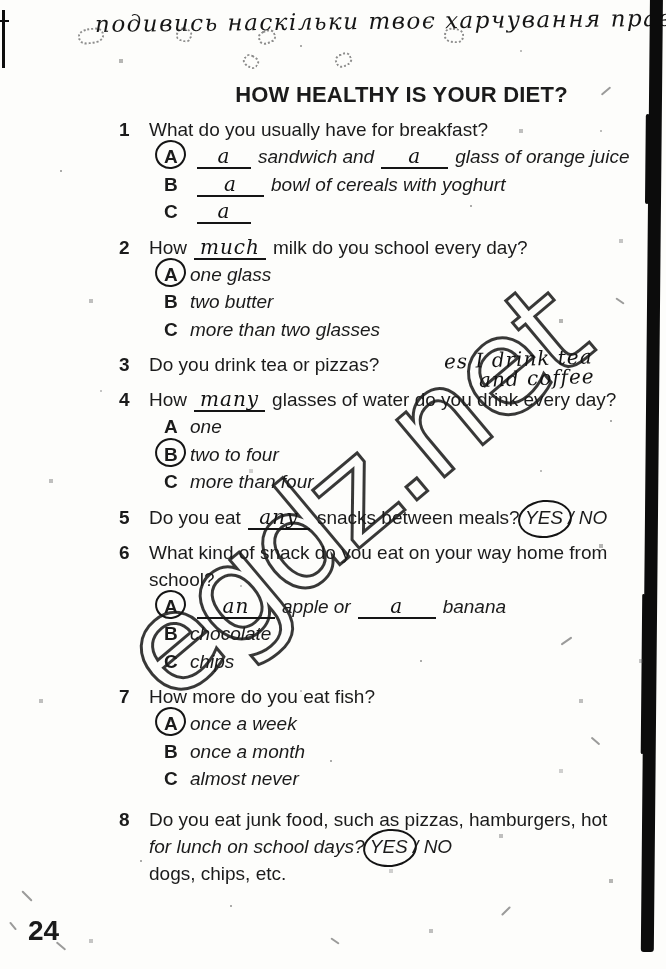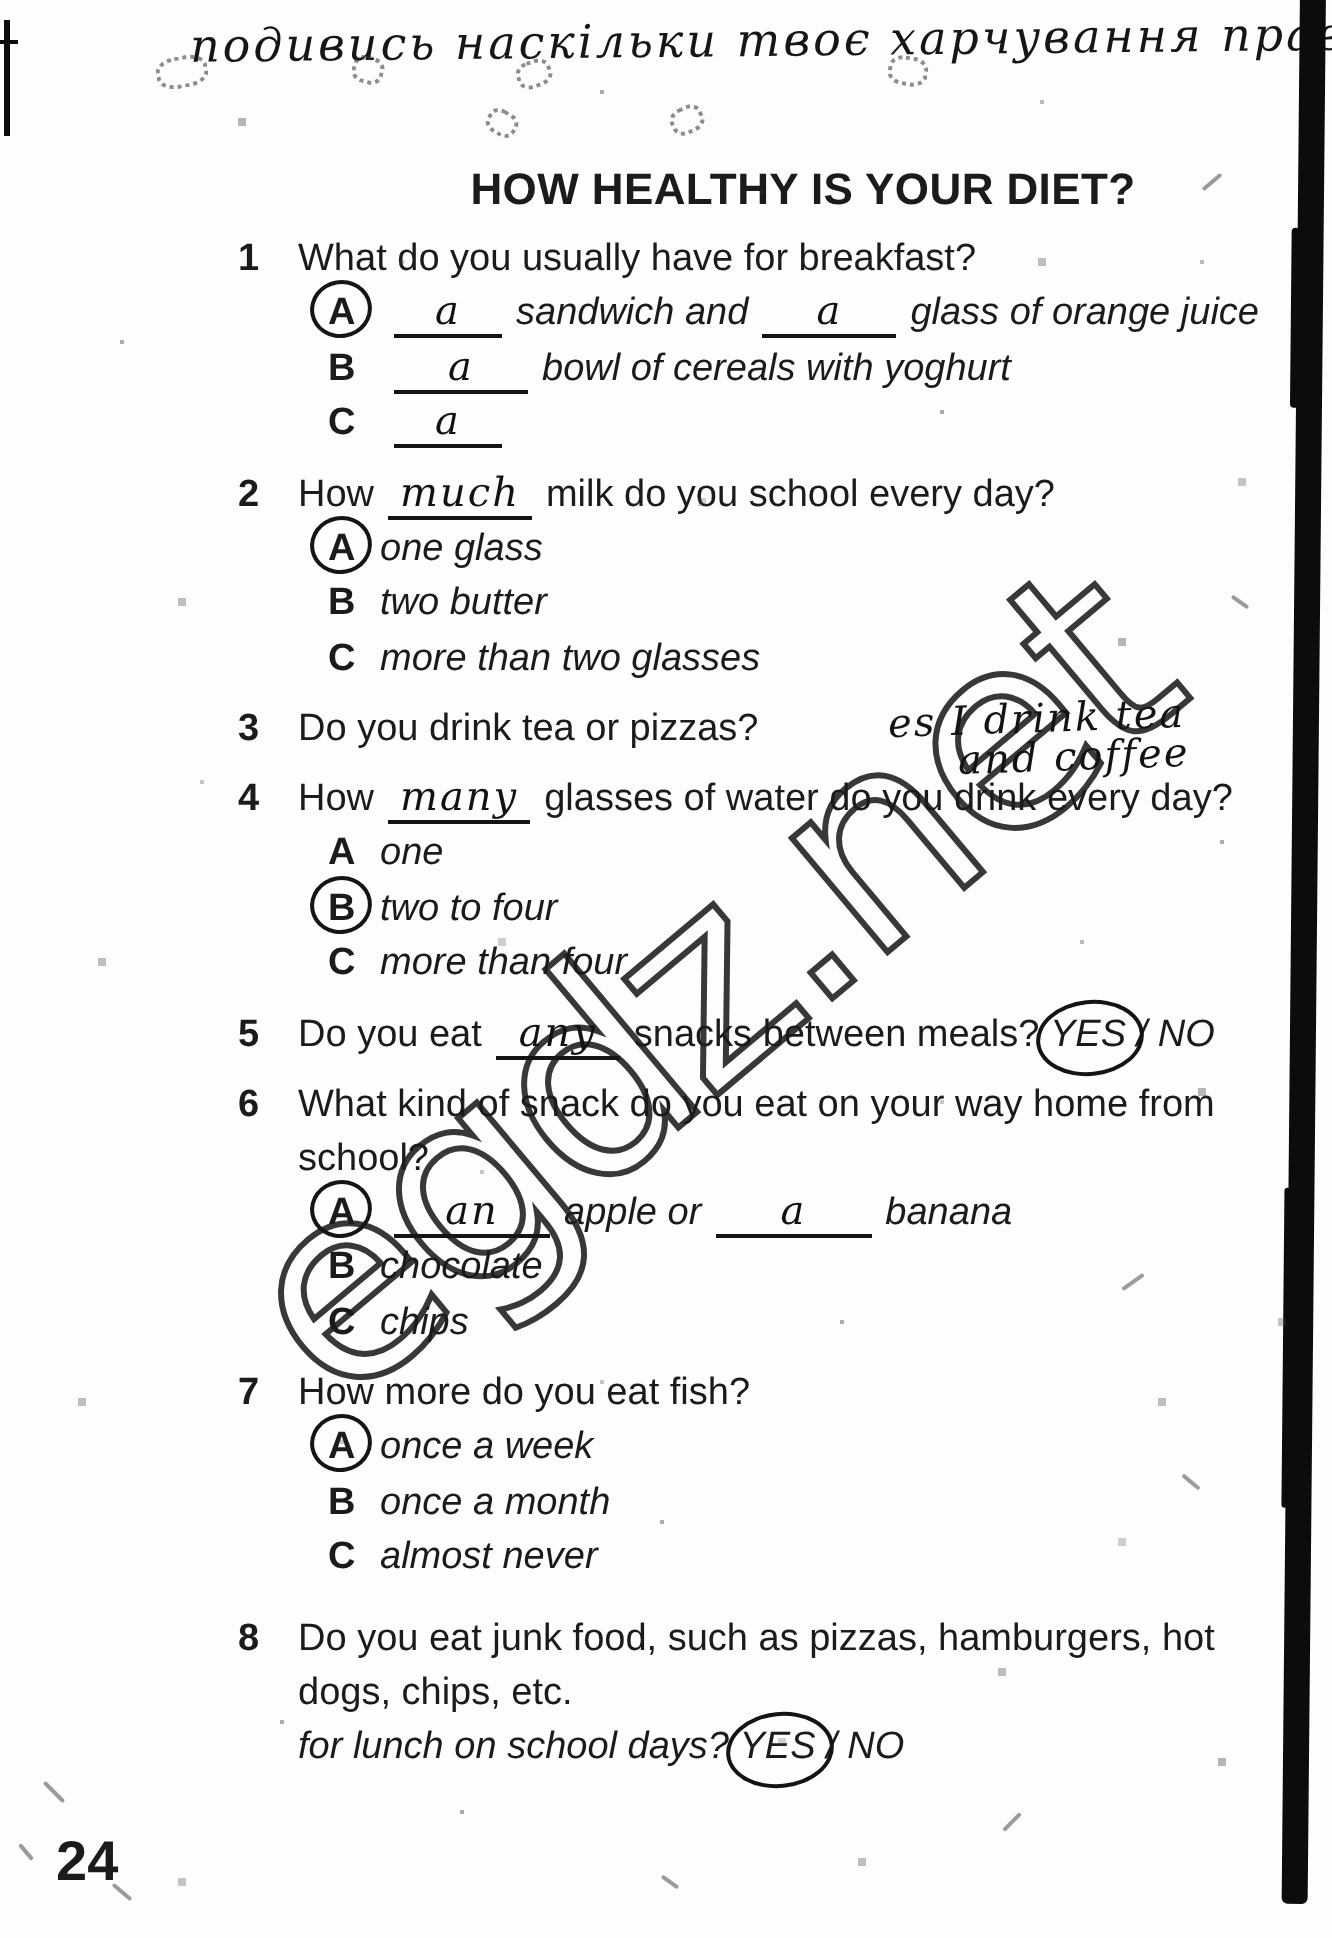--- a/index.html
+++ b/index.html
@@ -243,29 +243,29 @@
           <span class="letter">C</span>
           <span class="otext">almost never</span>
         </div>
       </div>
     </div>
 
     <div class="q q8">
       <span class="qnum">8</span>
       <div class="qbody">
         <div class="qline">Do you eat junk food, such as pizzas, hamburgers, hot</div>
-        <div class="qline">dogs, chips, etc.</div>
         <div class="qline">
           <span class="otext">for lunch on school days?</span>
           <span class="yesno">
             <span class="yescircle"><span>YES</span></span>
             <span>/</span>
             <span>NO</span>
           </span>
         </div>
+        <div class="qline">dogs, chips, etc.</div>
       </div>
     </div>
   </div>
 
   <div class="page-number">24</div>
 
   <div class="noise n1"></div>
   <div class="noise n2"></div>
   <div class="dash" style="left:20px;top:895px;width:14px;transform:rotate(45deg)"></div>
   <div class="dash" style="left:55px;top:945px;width:12px;transform:rotate(40deg)"></div>

